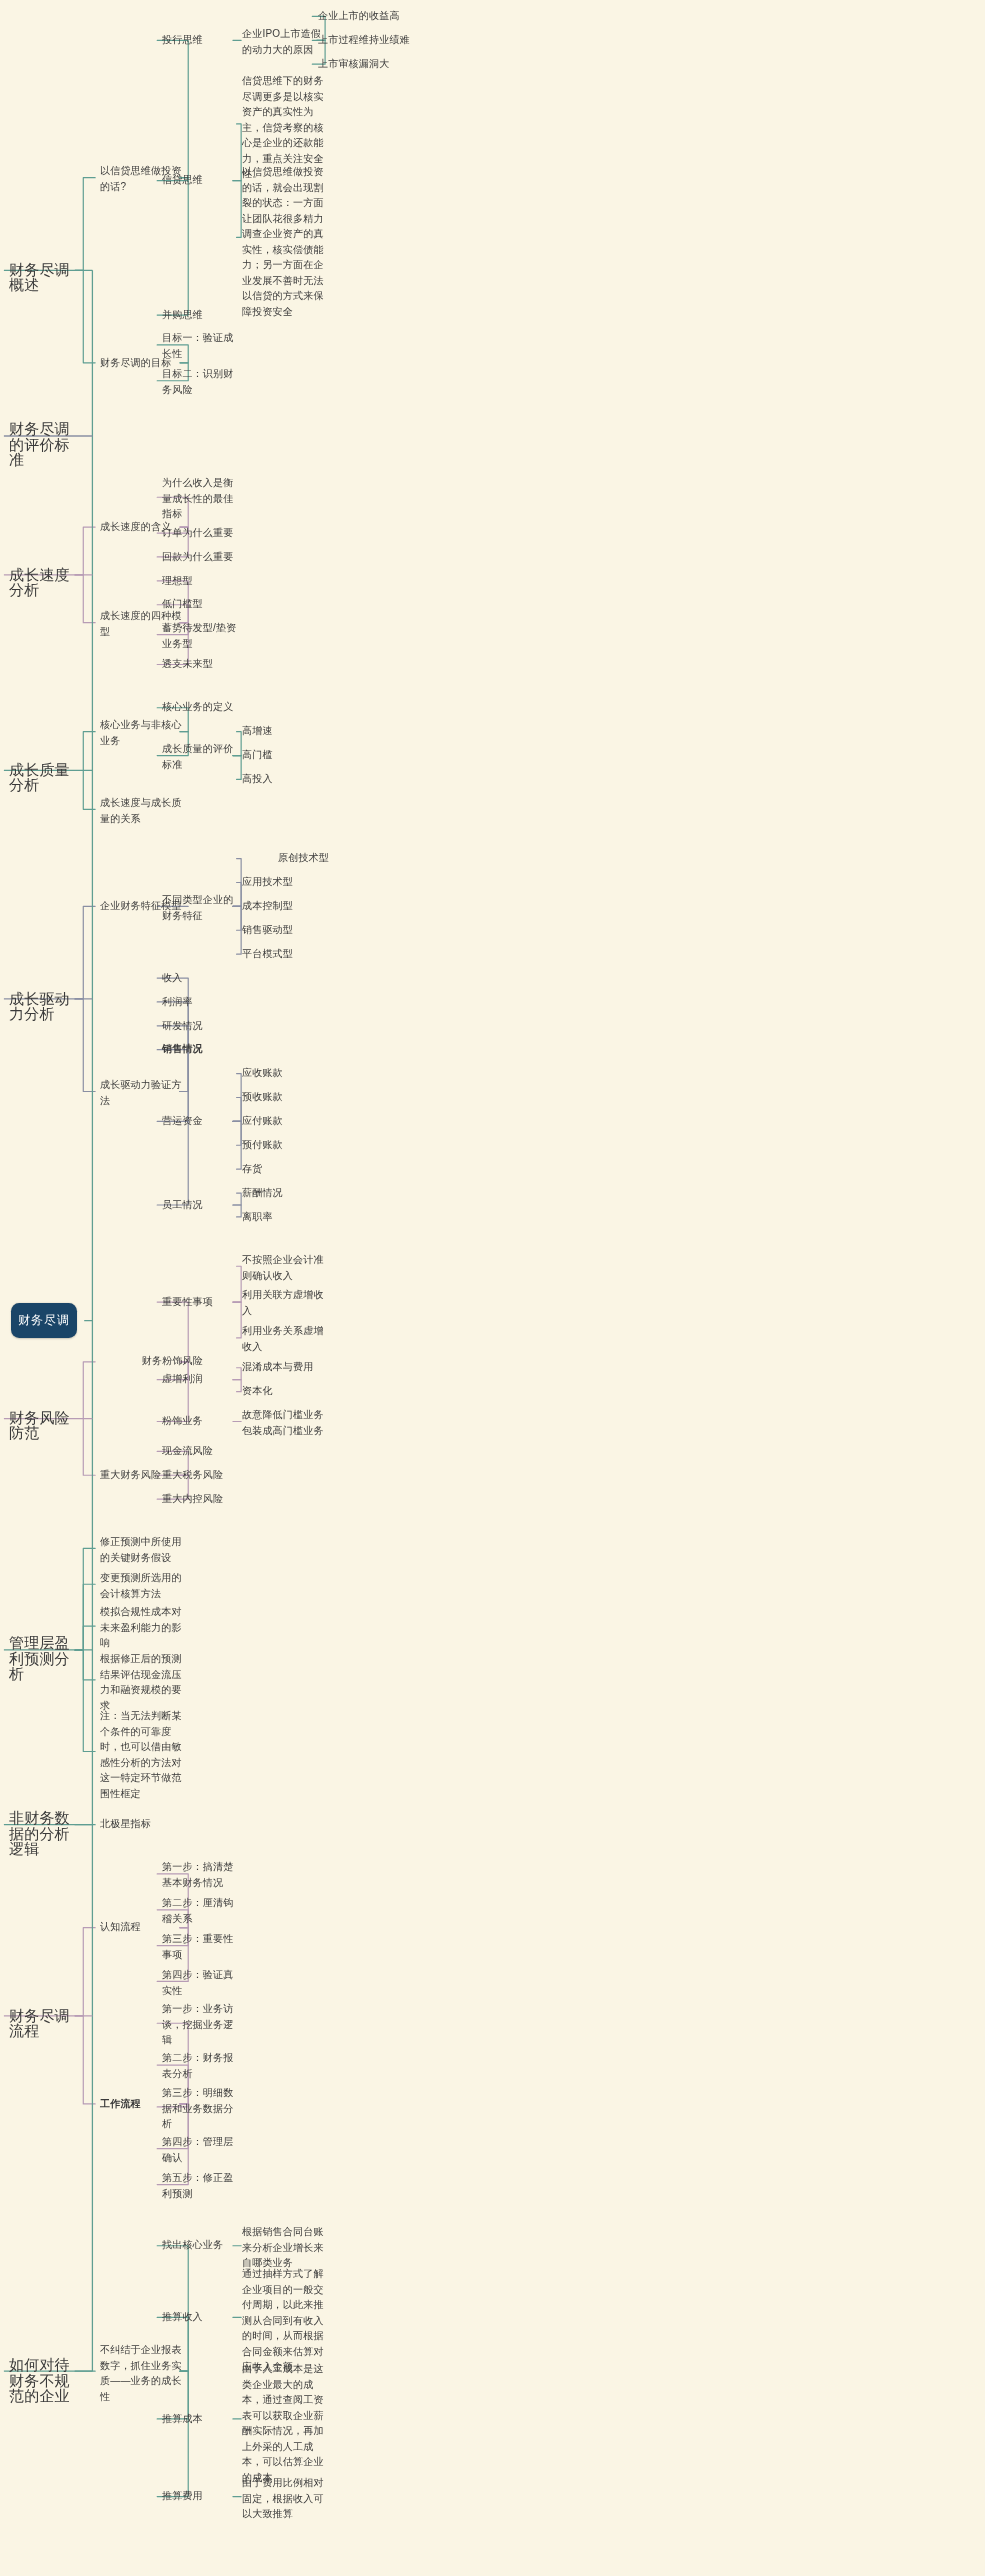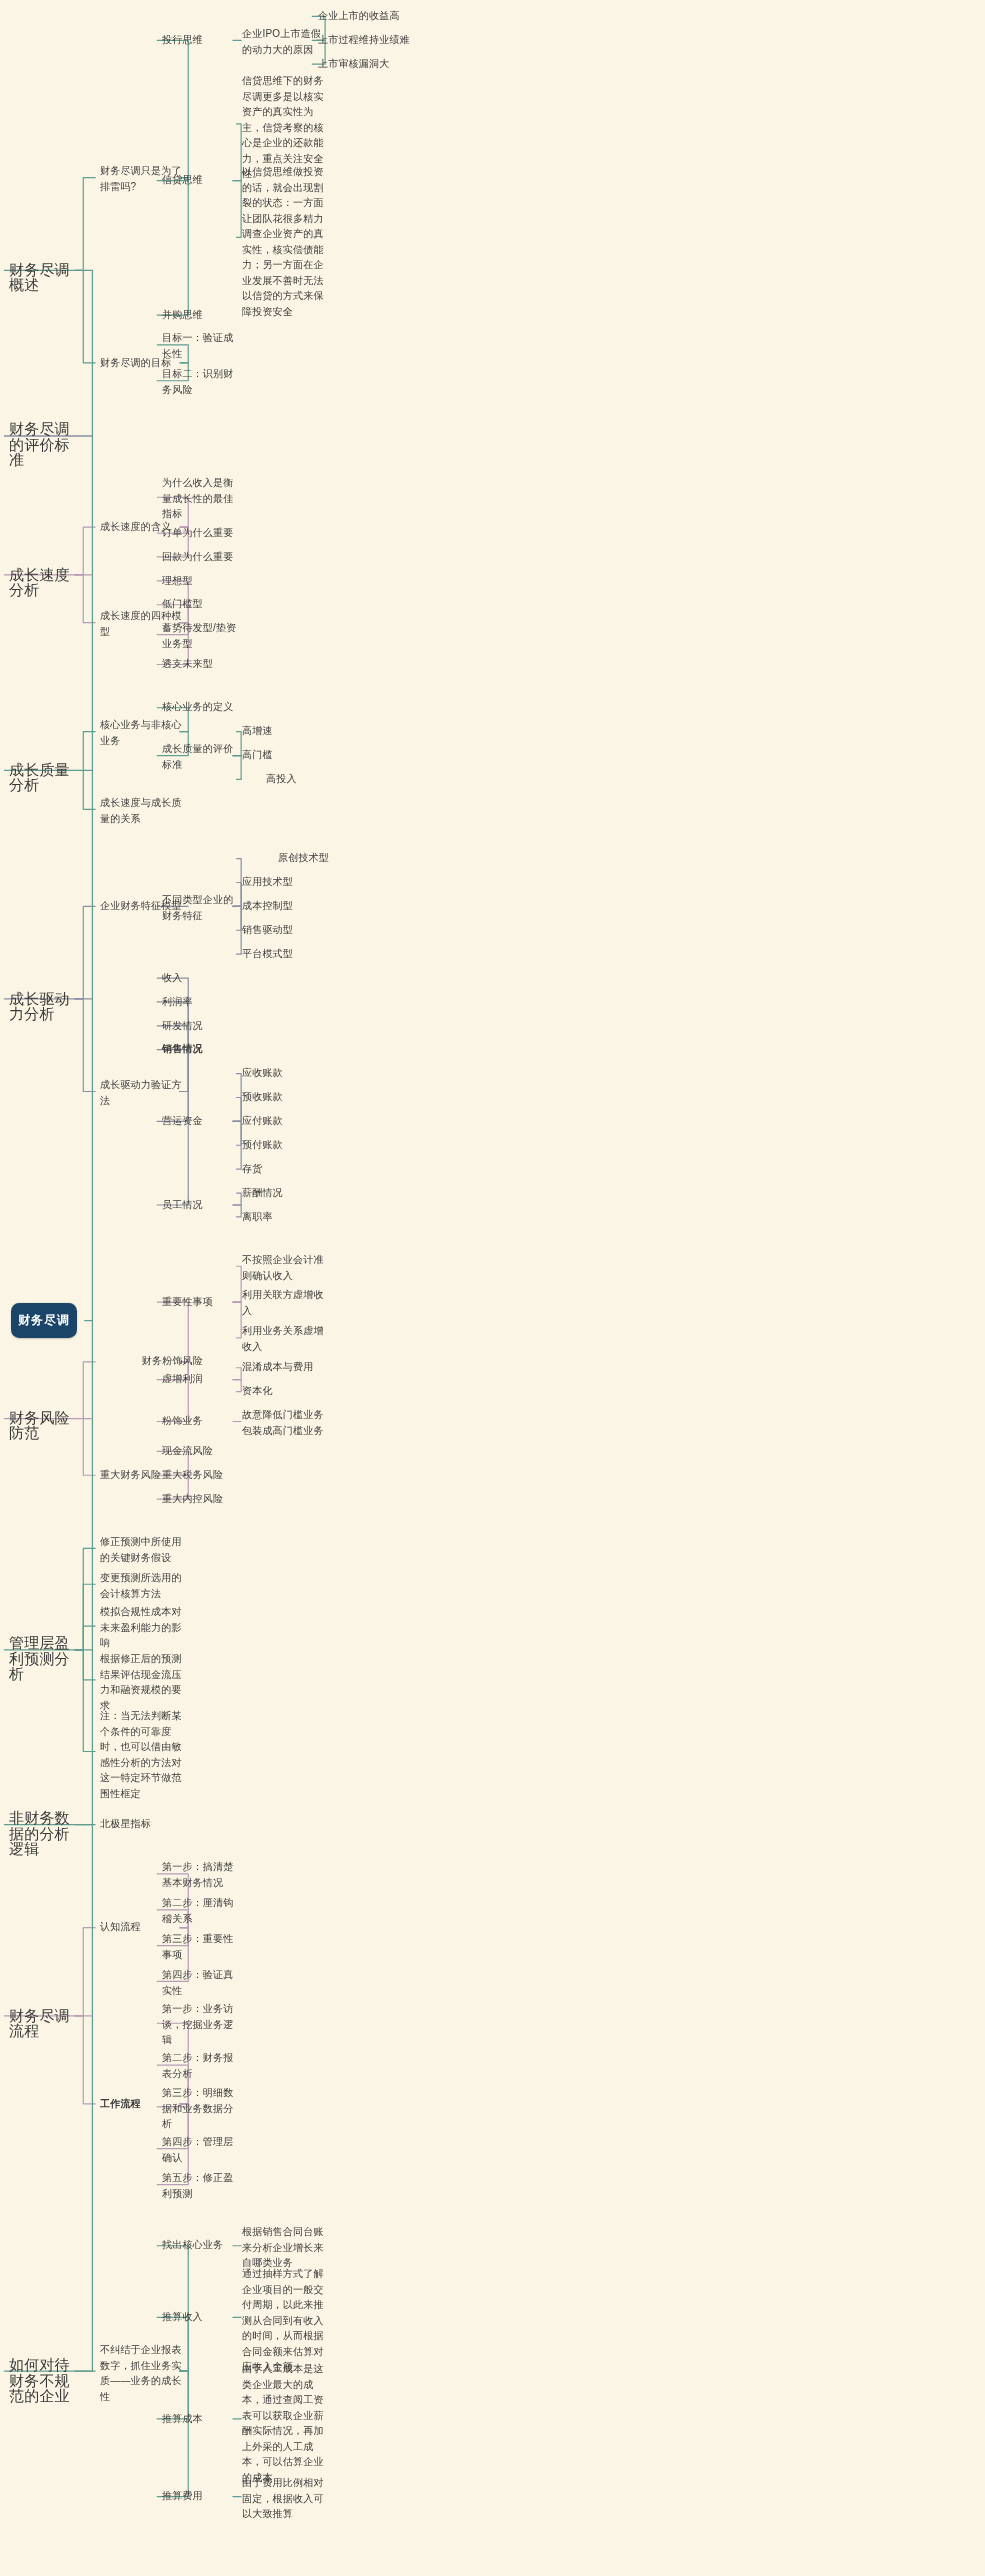--- a/index.html
+++ b/index.html
@@ -20,21 +20,21 @@
     white-space:pre-wrap;
     letter-spacing:0.2px;
   }
   .node.lvl1{font-size:15px;}
   .root{
     position:absolute;
     background:#1A4568;
     color:#ffffff;
     border-radius:8.2px;
     font-size:12px;
-    font-weight:bold;
+    font-weight:normal;
     display:flex;align-items:center;justify-content:center;
     letter-spacing:0.9px;
     box-shadow:0 0.9px 1.8px rgba(0,0,0,.2);
   }
   .para{line-height:15.5px;}
 </style>
 </head>
 <body>
 
 <div id="map">
@@ -139,21 +139,21 @@
       <path d="M101,1808.1818181818182 H4" fill="none" stroke="#5F9E92" stroke-width="1.4"></path>
       <path d="M101,1999.6363636363637 H4" fill="none" stroke="#5F9E92" stroke-width="1.4"></path>
       <path d="M101,2209.090909090909 H4" fill="none" stroke="#B79CB5" stroke-width="1.4"></path>
       <path d="M101,2598.5454545454545 H4" fill="none" stroke="#5F9E92" stroke-width="1.4"></path>
     </svg>
   <div class="root" id="root-node" style="left: 11px; top: 1303px; width: 66px; height: 35px;">
     <span>财务尽调</span>
   </div>
   <div id="nodes">
       <div class="node lvl1" style="left: 9px; width: 73px; top: 263px;">财务尽调概述</div>
-      <div class="node para" style="left: 100px; width: 87px; top: 163px;">财务尽调只是为了排雷吗?</div>
+      <div class="node para" style="left: 100px; width: 87px; top: 163px;">以信贷思维做投资的话?</div>
       <div class="node" style="left: 162px; width: 78px; top: 33px;">投行思维</div>
       <div class="node para" style="left: 242px; width: 82px; top: 26px;">企业IPO上市造假的动力大的原因</div>
       <div class="node" style="left: 318px; width: 105px; top: 9px;">企业上市的收益高</div>
       <div class="node" style="left: 318px; width: 105px; top: 33px;">上市过程维持业绩难</div>
       <div class="node" style="left: 318px; width: 105px; top: 57px;">上市审核漏洞大</div>
       <div class="node" style="left: 162px; width: 78px; top: 173px;">信贷思维</div>
       <div class="node para" style="left: 242px; width: 82px; top: 73px;">信贷思维下的财务尽调更多是以核实资产的真实性为主，信贷考察的核心是企业的还款能力，重点关注安全性。</div>
       <div class="node para" style="left: 242px; width: 82px; top: 164px;">以信贷思维做投资的话，就会出现割裂的状态：一方面让团队花很多精力调查企业资产的真实性，核实偿债能力；另一方面在企业发展不善时无法以信贷的方式来保障投资安全</div>
       <div class="node" style="left: 162px; width: 78px; top: 308px;">并购思维</div>
       <div class="node" style="left: 100px; width: 87px; top: 356px;">财务尽调的目标</div>
@@ -169,21 +169,21 @@
       <div class="node" style="left: 162px; width: 78px; top: 574px;">理想型</div>
       <div class="node" style="left: 162px; width: 78px; top: 597px;">低门槛型</div>
       <div class="node para" style="left: 162px; width: 78px; top: 620px;">蓄势待发型/垫资业务型</div>
       <div class="node" style="left: 162px; width: 78px; top: 657px;">透支未来型</div>
       <div class="node lvl1" style="left: 9px; width: 73px; top: 763px;">成长质量分析</div>
       <div class="node para" style="left: 100px; width: 87px; top: 717px;">核心业务与非核心业务</div>
       <div class="node" style="left: 162px; width: 78px; top: 700px;">核心业务的定义</div>
       <div class="node para" style="left: 162px; width: 78px; top: 741px;">成长质量的评价标准</div>
       <div class="node" style="left: 242px; width: 82px; top: 724px;">高增速</div>
       <div class="node" style="left: 242px; width: 82px; top: 748px;">高门槛</div>
-      <div class="node" style="left: 242px; width: 82px; top: 772px; margin-left: 24px;">高投入</div>
+      <div class="node" style="left: 242px; width: 82px; top: 772px;">高投入</div>
       <div class="node para" style="left: 100px; width: 87px; top: 795px;">成长速度与成长质量的关系</div>
       <div class="node lvl1" style="left: 9px; width: 73px; top: 992px;">成长驱动力分析</div>
       <div class="node" style="left: 100px; width: 87px; top: 899px;">企业财务特征模型</div>
       <div class="node para" style="left: 162px; width: 78px; top: 892px;">不同类型企业的财务特征</div>
       <div class="node" style="left: 242px; width: 82px; top: 851px; margin-left: 36px;">原创技术型</div>
       <div class="node" style="left: 242px; width: 82px; top: 875px;">应用技术型</div>
       <div class="node" style="left: 242px; width: 82px; top: 899px;">成本控制型</div>
       <div class="node" style="left: 242px; width: 82px; top: 923px;">销售驱动型</div>
       <div class="node" style="left: 242px; width: 82px; top: 947px;">平台模式型</div>
       <div class="node para" style="left: 100px; width: 87px; top: 1077px;">成长驱动力验证方法</div>

